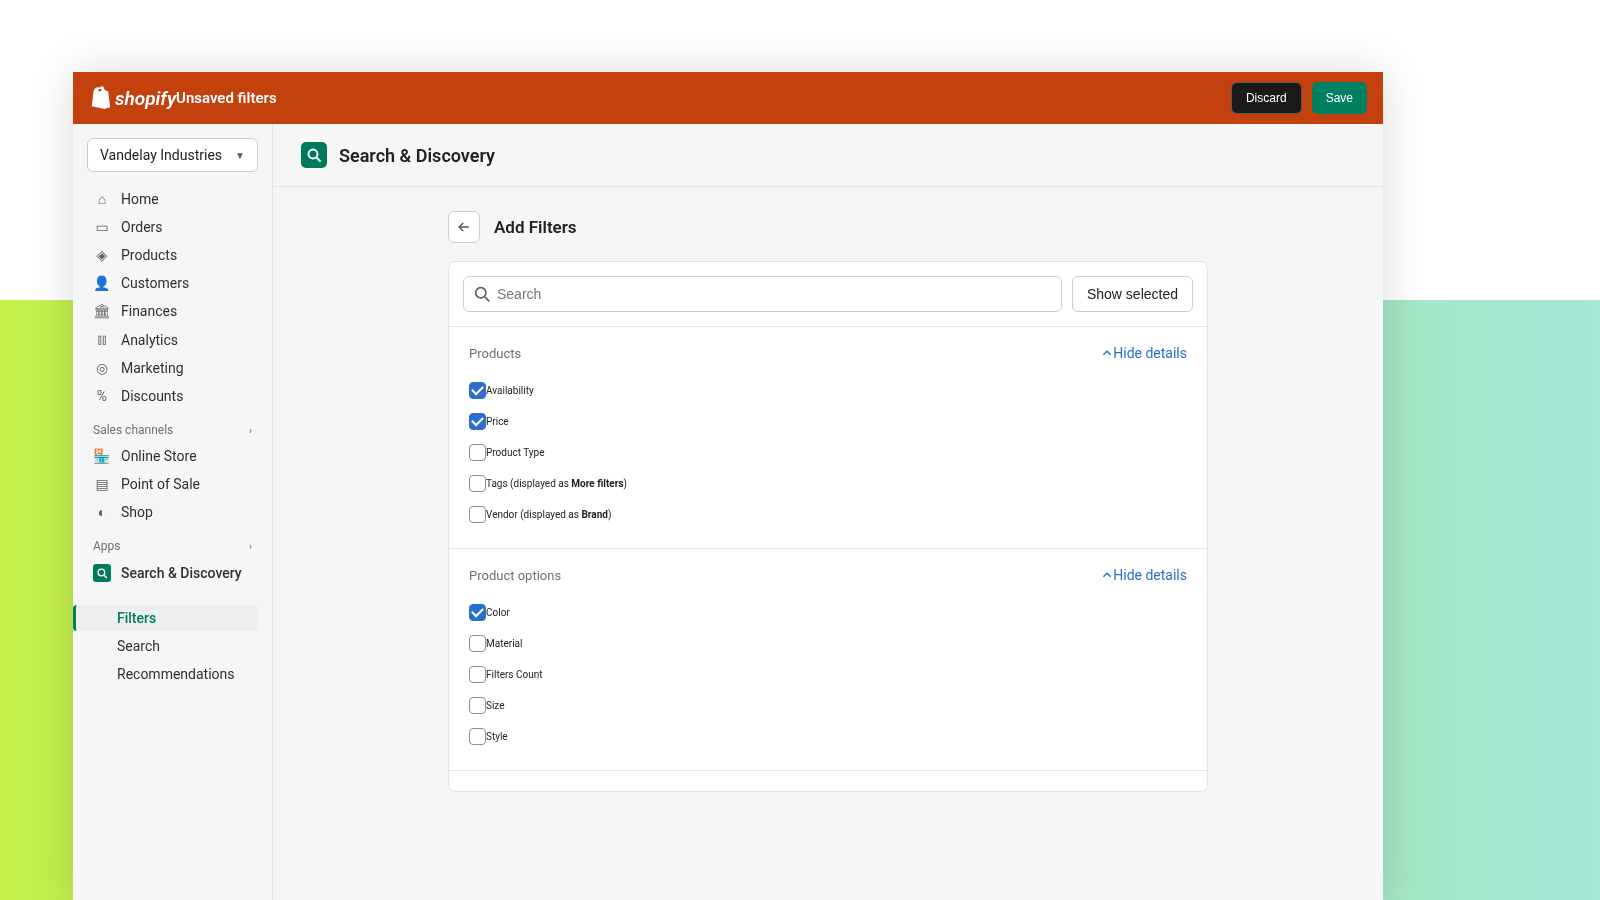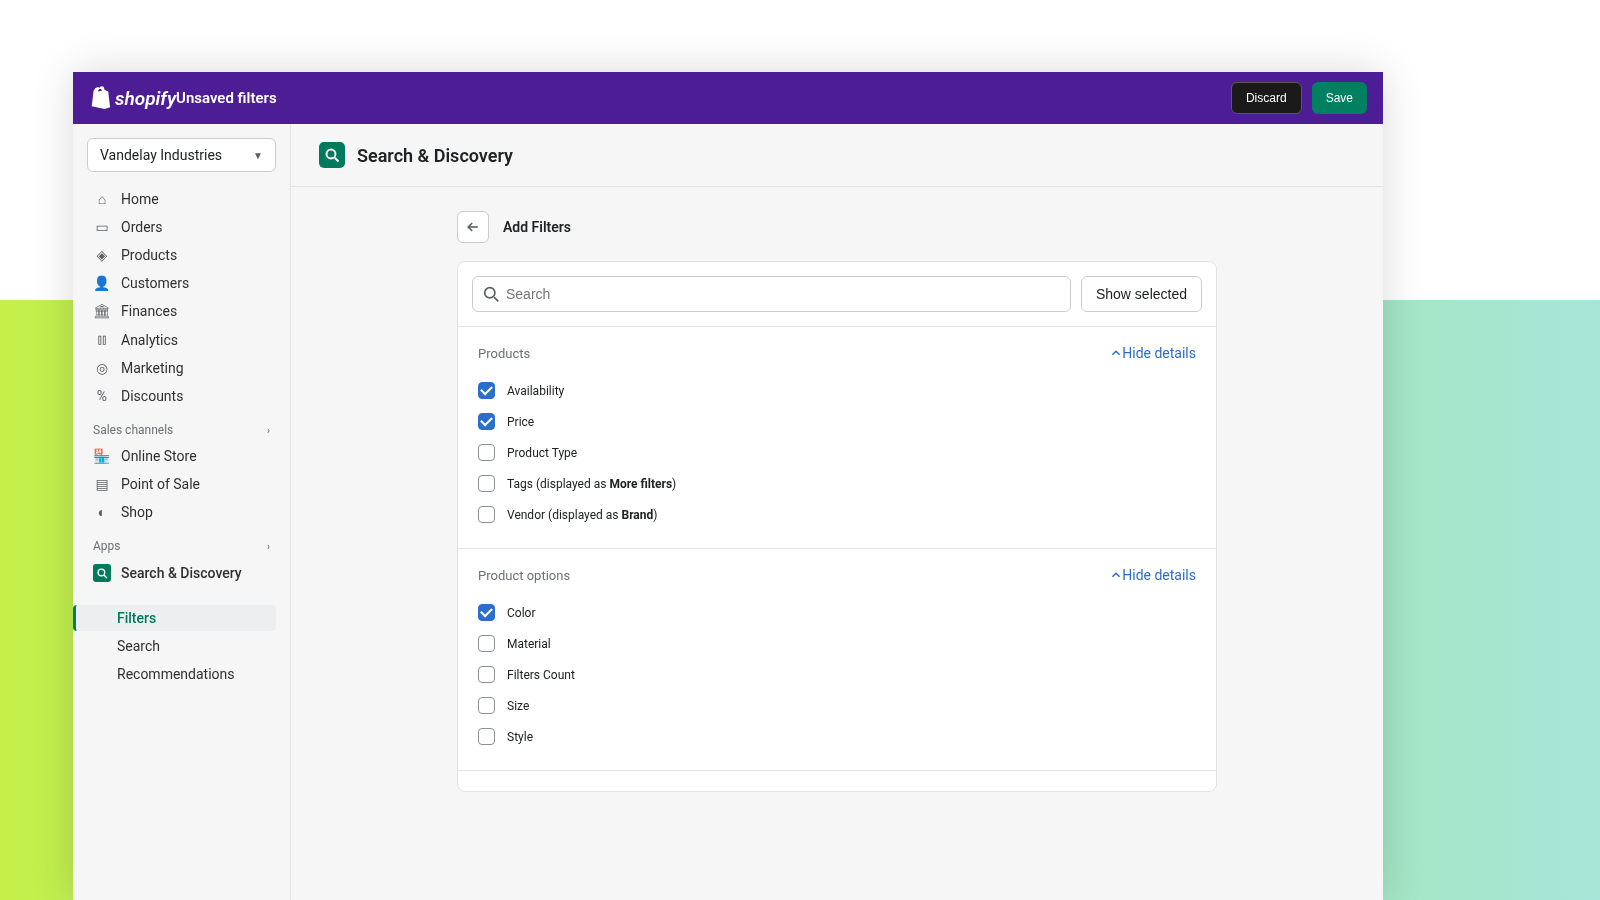--- a/index.html
+++ b/index.html
@@ -1,55 +1,55 @@
 <!DOCTYPE html>
 <html><head>
 <meta charset="utf-8">
 <style>
 * { box-sizing: border-box; margin: 0; padding: 0; }
 body { font-family: -apple-system, BlinkMacSystemFont, "Segoe UI", Roboto, sans-serif; background: #fff; width: 1600px; height: 900px; overflow: hidden; position: relative; }
 .gradient-bg { position: absolute; bottom: 0; left: 0; right: 0; height: 600px; background: linear-gradient(90deg, #c5f04a 0%, #9be88f 50%, #a8e6d9 100%); z-index: 0; }
 .app-window { position: absolute; top: 72px; left: 73px; right: 217px; bottom: 0; background: #f6f6f7; box-shadow: 0 0 40px rgba(0,0,0,0.15); z-index: 1; display: flex; flex-direction: column; overflow: hidden; }
-.topbar { background: #4c1d95; height: 52px; display: flex; align-items: center; padding: 0 16px; color: #fff; }
+.topbar { background: #c2410c; height: 52px; display: flex; align-items: center; padding: 0 16px; color: #fff; }
 .logo { display: flex; align-items: center; gap: 4px; font-weight: 600; font-size: 19px; font-style: italic; }
 .logo svg { width: 22px; height: 24px; }
 .topbar-title { font-size: 15px; font-weight: 600; }
 .topbar-actions { margin-left: auto; display: flex; gap: 10px; }
 .btn { border-radius: 6px; padding: 8px 14px; font-size: 12px; font-weight: 500; cursor: pointer; border: none; }
 .btn-discard { background: #1a1a1a; color: #fff; border: 1px solid #5a5a5a; }
 .btn-save { background: #008060; color: #fff; }
 .body { flex: 1; display: flex; overflow: hidden; }
-.sidebar { width: 218px; background: #f6f6f7; padding: 14px; display: flex; flex-direction: column; gap: 2px; font-size: 14px; color: #333; border-right: 1px solid #e1e3e5; }
+.sidebar { width: 200px; background: #f6f6f7; padding: 14px; display: flex; flex-direction: column; gap: 2px; font-size: 14px; color: #333; border-right: 1px solid #e1e3e5; }
 .store-select { border: 1px solid #c9cccf; border-radius: 6px; padding: 8px 12px; background: #fff; display: flex; align-items: center; justify-content: space-between; font-size: 14px; color: #202223; margin-bottom: 12px; cursor: pointer; }
 .nav-item { display: flex; align-items: center; gap: 10px; padding: 5px 6px; border-radius: 4px; color: #303030; cursor: pointer; }
 .nav-item .icon { width: 18px; display: flex; justify-content: center; color: #5c5f62; }
 .nav-section { font-size: 12px; color: #6d7175; padding: 12px 6px 4px; display: flex; justify-content: space-between; align-items: center; }
 .nav-subitem { padding: 5px 6px 5px 30px; color: #303030; cursor: pointer; border-radius: 4px; }
 .nav-subitem.active { background: #edeeef; color: #007a5c; font-weight: 500; border-left: 3px solid #008060; margin-left: -14px; padding-left: 41px; margin-top: 16px; }
 .nav-item.app-active { font-weight: 500; }
 .app-icon { width: 18px; height: 18px; background: #007a5c; border-radius: 3px; display: flex; align-items: center; justify-content: center; }
 .main { flex: 1; background: #f6f6f7; overflow: auto; }
 .page-header { display: flex; align-items: center; gap: 12px; padding: 18px 28px; border-bottom: 1px solid #e1e3e5; background: #f6f6f7; }
 .page-title { font-size: 18px; font-weight: 600; color: #202223; }
 .content { padding: 24px 0; display: flex; justify-content: center; }
 .content-inner { width: 760px; }
 .sub-header { display: flex; align-items: center; gap: 14px; margin-bottom: 18px; }
 .back-btn { width: 32px; height: 32px; border: 1px solid #c9cccf; border-radius: 6px; background: #fff; display: flex; align-items: center; justify-content: center; cursor: pointer; }
-.sub-title { font-size: 14px; font-weight: 600; color: #202223; }
+.sub-title { font-size: 17px; font-weight: 600; color: #202223; }
 .card { background: #fff; border: 1px solid #e1e3e5; border-radius: 8px; overflow: hidden; }
 .card-search { display: flex; gap: 10px; padding: 14px; border-bottom: 1px solid #e1e3e5; }
 .search-wrap { flex: 1; display: flex; align-items: center; border: 1px solid #c9cccf; border-radius: 6px; padding: 0 10px; height: 36px; }
 .search-wrap input { border: none; outline: none; flex: 1; font-size: 14px; padding: 0 6px; }
 .btn-outline { background: #fff; border: 1px solid #c9cccf; color: #202223; border-radius: 6px; padding: 8px 14px; font-size: 14px; cursor: pointer; }
 .section { padding: 18px 20px; border-bottom: 1px solid #e1e3e5; }
 .section:last-child { border-bottom: none; }
 .section-head { display: flex; justify-content: space-between; align-items: center; margin-bottom: 14px; }
 .section-title { font-size: 13px; color: #6d7175; }
 .hide-link { display: flex; align-items: center; color: #2c6ecb; font-size: 14px; cursor: pointer; }
-.check-row { display: flex; align-items: center; gap: 12px; padding: 7px 0; font-size: 12px; color: #202223; }
+.check-row { display: flex; align-items: center; gap: 0; padding: 7px 0; font-size: 10px; color: #202223; }
 .checkbox { width: 17px; height: 17px; border: 1.5px solid #8c9196; border-radius: 4px; display: flex; align-items: center; justify-content: center; cursor: pointer; background: #fff; flex-shrink: 0; }
 .checkbox.checked { background: #2c6ecb; border-color: #2c6ecb; }
 .checkbox.checked::after { content: ""; width: 5px; height: 9px; border: solid #fff; border-width: 0 2px 2px 0; transform: rotate(45deg) translate(-1px,-1px); }
 .chevron { font-size: 10px; color: #5c5f62; }
 </style>
 </head>
 <body>
 
 <div class="gradient-bg"></div>
 <div class="app-window">

